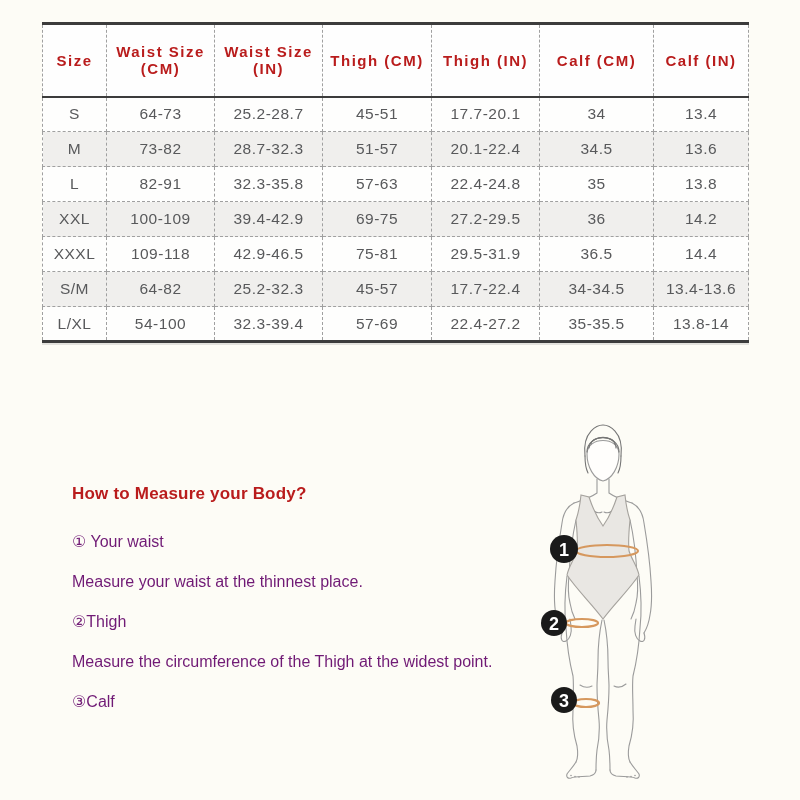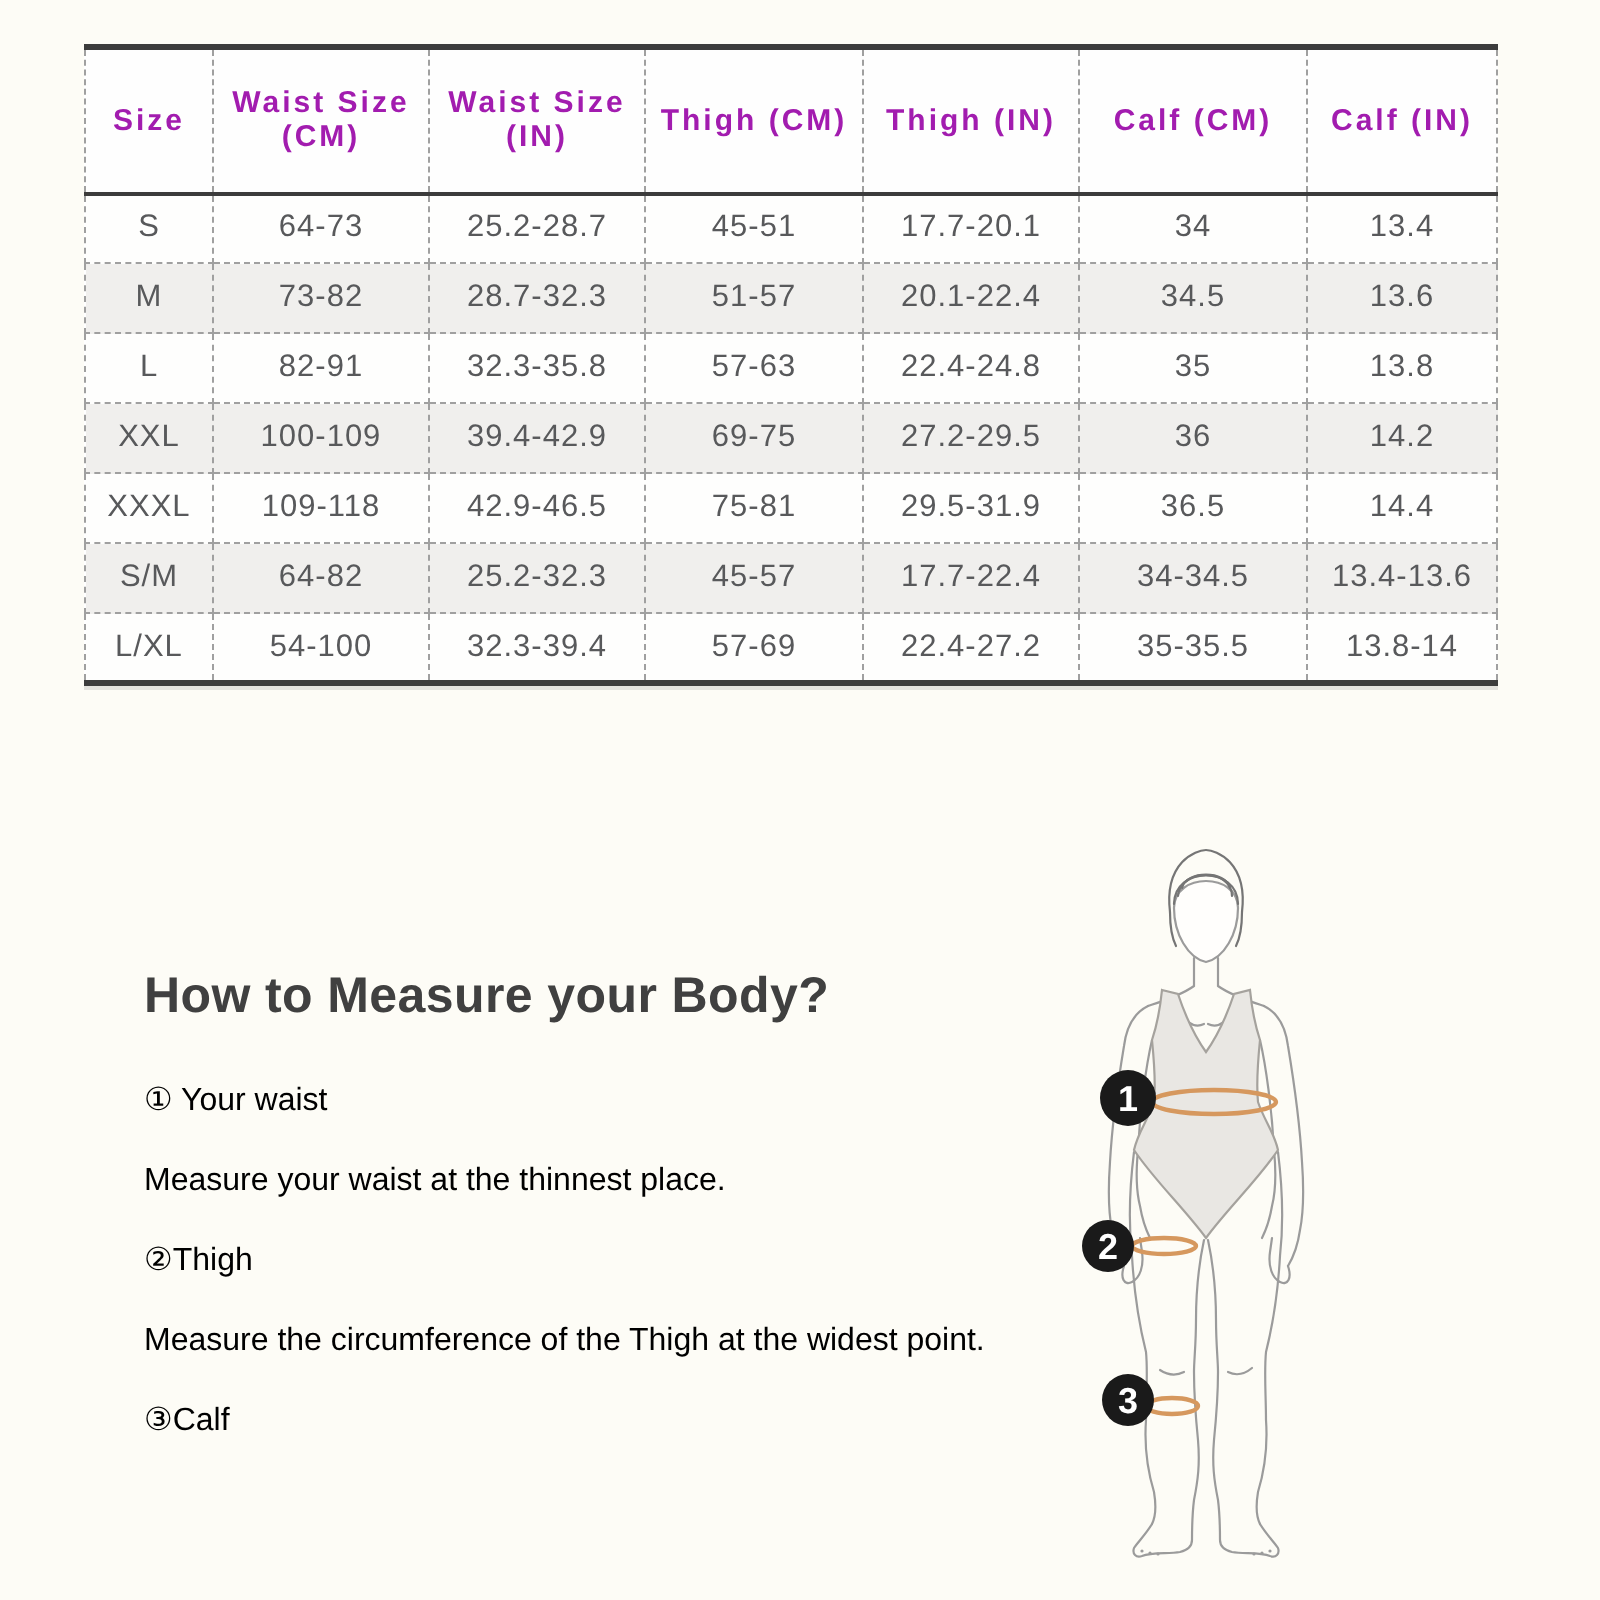--- a/index.html
+++ b/index.html
@@ -34,21 +34,21 @@
   table.size-table col.c4 { width: 108px; }
   table.size-table col.c5 { width: 114px; }
   table.size-table col.c6 { width: 95px; }
   table.size-table th {
     height: 73px;
     border: 1px dashed #a0a0a0;
     border-bottom: 2px solid #3c3c3c;
     font-size: 15px;
     font-weight: 700;
     letter-spacing: 1.5px;
-    color: #a21caf;
+    color: #b91c1c;
     text-align: center;
     vertical-align: middle;
     padding: 4px 6px;
     background: #fefefe;
   }
   table.size-table td {
     height: 35px;
     border: 1px dashed #a0a0a0;
     font-size: 15.5px;
     color: #58595b;
@@ -61,29 +61,29 @@
   table.size-table tbody tr:nth-child(even) td { background: #f0efed; }
   table.size-table tbody tr:nth-child(odd) td { background: #fefefd; }
 
   
   .measure {
     position: absolute;
     left: 72px; top: 484px;
     width: 480px;
   }
   .measure h2 {
-    font-size: 25px;
+    font-size: 17px;
     font-weight: 700;
-    color: #404040;
+    color: #b91c1c;
     margin: 0 0 30px 0;
     letter-spacing: 0.2px;
   }
   .measure p {
     font-size: 16px;
-    color: #000000;
+    color: #701a75;
     margin: 0 0 24px 0;
     line-height: 16px;
   }
 
   
   .figure-wrap {
     position: absolute;
     left: 526px; top: 422px;
     width: 176px; height: 372px;
   }

